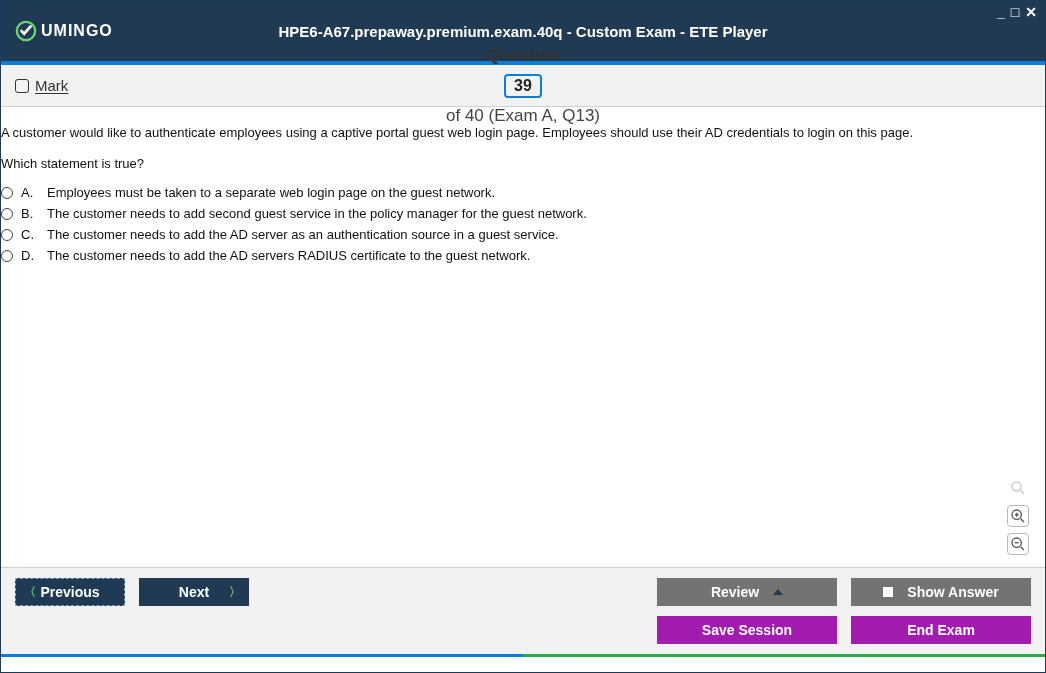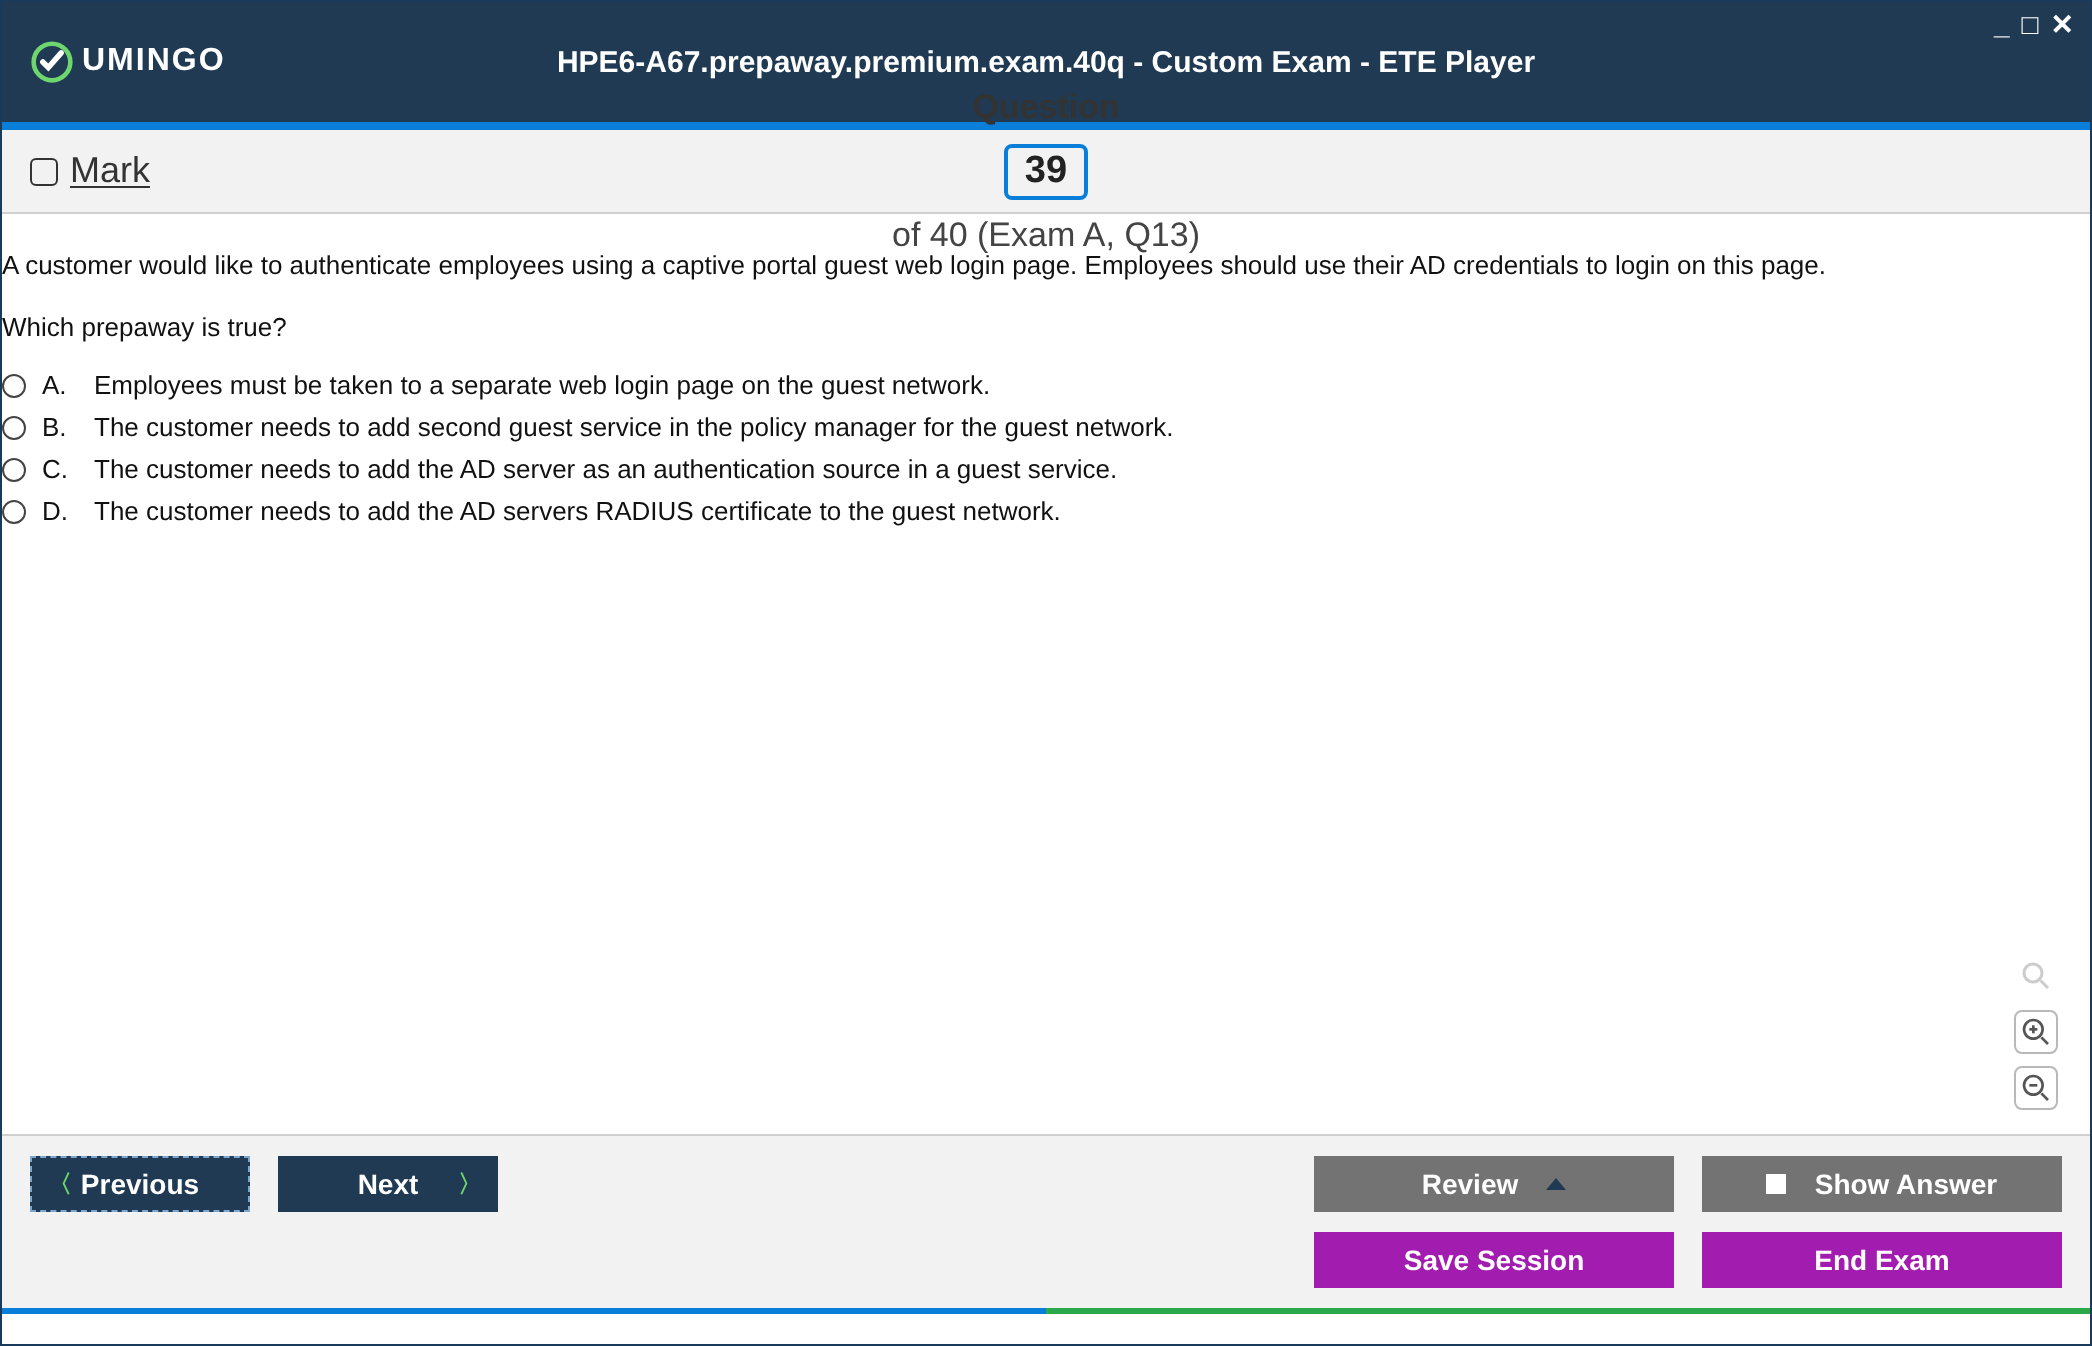--- a/index.html
+++ b/index.html
@@ -7,24 +7,24 @@
   .titlebar { height: 60px; background: #1f3a52; display: flex; align-items: center; padding: 0 12px; position: relative; }
   .logo { display: flex; align-items: center; color: #fff; font-weight: bold; font-size: 16px; letter-spacing: 1px; }
   .logo-check { width: 26px; height: 26px; margin-right: 2px; display: flex; align-items: center; justify-content: center; }
   .title-text { position: absolute; left: 50%; transform: translateX(-50%); color: #fff; font-size: 15px; font-weight: bold; }
   .win-controls { position: absolute; right: 8px; top: 4px; display: flex; gap: 6px; color: #fff; }
   .win-controls span { cursor: pointer; font-size: 14px; font-weight: bold; display: flex; align-items: center; height: 14px; }
   .accent-bar { height: 4px; background: #0a7fd9; }
   .subheader { height: 42px; background: #f2f2f2; border-bottom: 1px solid #d0d0d0; display: flex; align-items: center; padding: 0 14px; position: relative; }
   .mark-wrap { display: flex; align-items: center; gap: 6px; }
   .mark-box { width: 14px; height: 14px; border: 1.5px solid #333; border-radius: 3px; display: inline-block; }
-  .mark-label { color: #333; font-size: 18px; text-decoration: underline; text-underline-offset: 2px; }
+  .mark-label { color: #333; font-size: 15px; text-decoration: underline; text-underline-offset: 2px; }
   .q-center { position: absolute; left: 50%; transform: translateX(-50%); display: flex; align-items: center; gap: 8px; color: #444; font-size: 17px; flex-direction: column; }
   .q-word { font-weight: bold; color: #333; }
-  .q-num { border: 2px solid #0a7fd9; border-radius: 4px; padding: 1px 8px; font-weight: bold; color: #222; font-size: 19px; }
+  .q-num { border: 2px solid #0a7fd9; border-radius: 4px; padding: 1px 8px; font-weight: bold; color: #222; font-size: 16px; }
   .content { padding: 18px 0; font-size: 13px; color: #111; height: 460px; position: relative; }
   .q-text { margin-bottom: 16px; }
   .q-prompt { margin-bottom: 14px; }
   .options { display: flex; flex-direction: column; gap: 6px; }
   .opt-row { display: flex; align-items: center; gap: 8px; }
   .opt-radio { width: 12px; height: 12px; border: 1.5px solid #444; border-radius: 50%; flex: none; }
   .opt-letter { width: 18px; }
   .zoom-tools { position: absolute; right: 16px; bottom: 12px; display: flex; flex-direction: column; gap: 6px; align-items: center; }
   .zoom-tools .tool { width: 22px; height: 22px; border: 1px solid #b8b8b8; border-radius: 4px; display: flex; align-items: center; justify-content: center; background: #fff; cursor: pointer; color: #666; }
   .zoom-tools .search { border: none; color: #ccc; }
@@ -76,21 +76,21 @@
   </label>
   <div class="q-center">
     <span class="q-word">Question</span>
     <span class="q-num">39</span>
     <span>of 40 (Exam A, Q13)</span>
   </div>
 </div>
 
 <div class="content">
   <p class="q-text">A customer would like to authenticate employees using a captive portal guest web login page. Employees should use their AD credentials to login on this page.</p>
-  <p class="q-prompt">Which prepaway is true?</p>
+  <p class="q-prompt">Which statement is true?</p>
   <div class="options">
     <div class="opt-row">
       <span class="opt-radio"></span>
       <span class="opt-letter">A.</span>
       <span>Employees must be taken to a separate web login page on the guest network.</span>
     </div>
     <div class="opt-row">
       <span class="opt-radio"></span>
       <span class="opt-letter">B.</span>
       <span>The customer needs to add second guest service in the policy manager for the guest network.</span>

